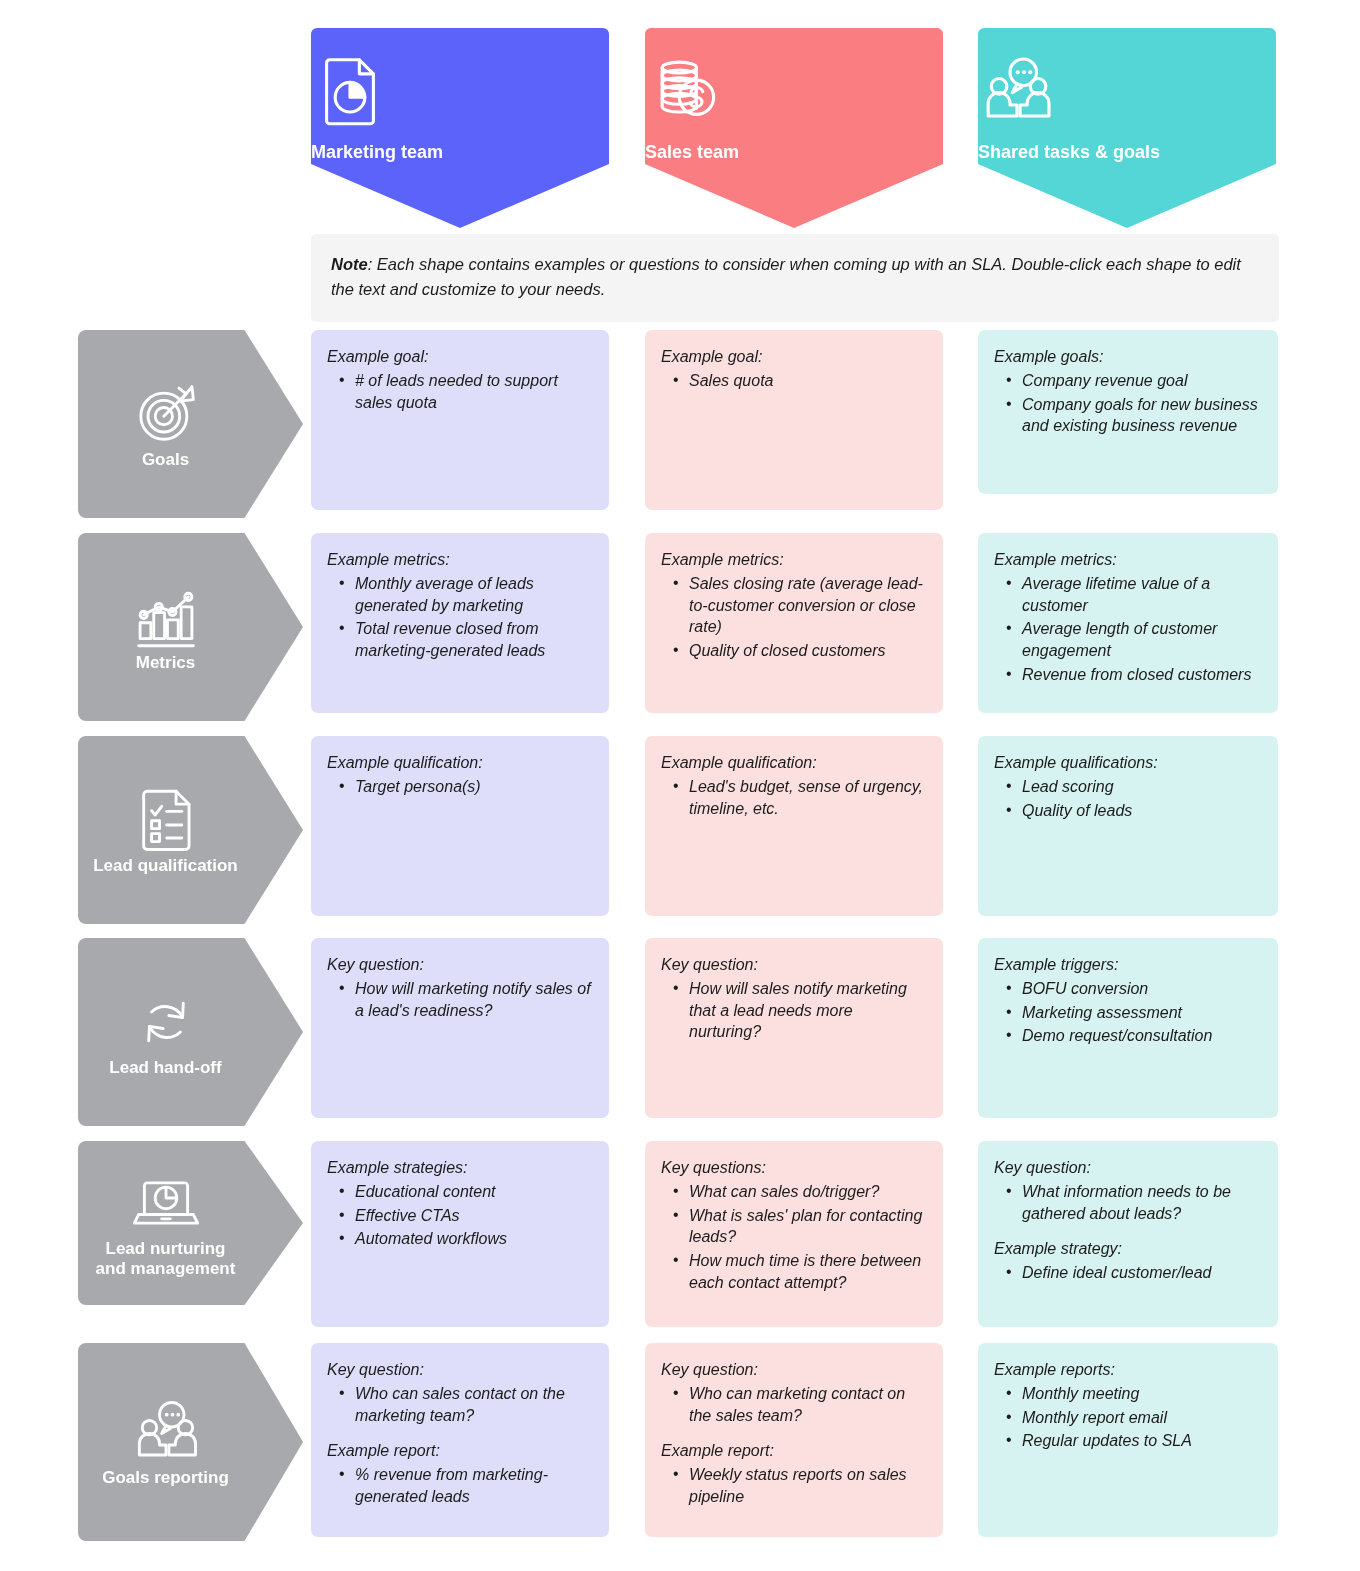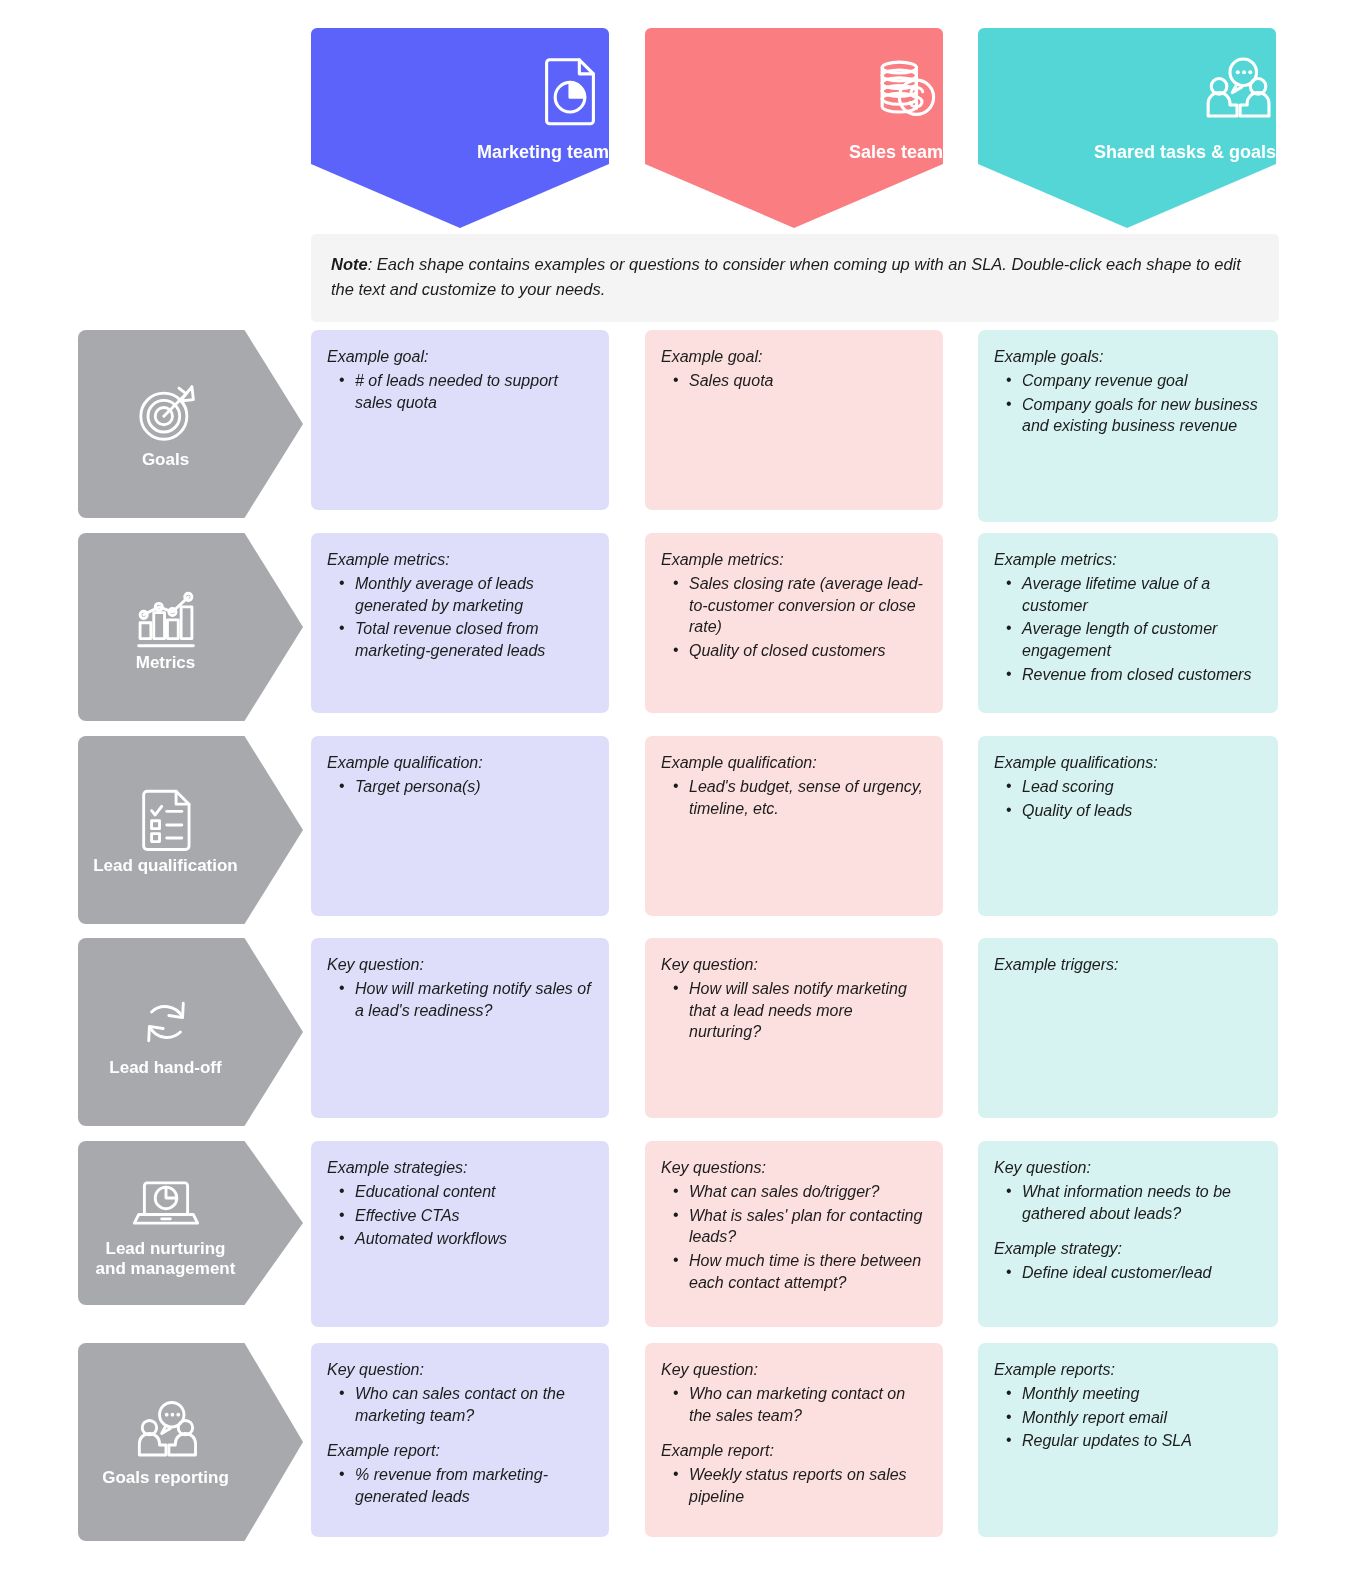--- a/index.html
+++ b/index.html
@@ -16,21 +16,21 @@
     overflow: hidden;
   }
 
   
   .header-banner {
     position: absolute;
     width: 298px;
     height: 200px;
     display: flex;
     flex-direction: column;
-    align-items: flex-end;
+    align-items: flex-start;
     clip-path: polygon(0 0, 100% 0, 100% 68%, 50% 100%, 0 68%);
     border-radius: 6px 6px 0 0;
   }
   .header-banner .hdr-icon {
     margin-top: 24px;
     width: 78px;
     height: 78px;
     display: block;
   }
   .header-banner .hdr-label {
@@ -199,21 +199,21 @@
           <ul>
             <li># of leads needed to support sales quota</li>
           </ul>
         </div>
         <div class="card col-sales" style="height: 180px;">
           <div class="sec-heading">Example goal:</div>
           <ul>
             <li>Sales quota</li>
           </ul>
         </div>
-        <div class="card col-shared" style="height: 192px;">
+        <div class="card col-shared" style="height: 164px;">
           <div class="sec-heading">Example goals:</div>
           <ul>
             <li>Company revenue goal</li>
             <li>Company goals for new business and existing business revenue</li>
           </ul>
         </div>
       </div>
       <div class="row" style="top: 533px; height: 188px;">
         <div class="row-label" style="height: 188px;">
           <span class="row-icon"><svg viewBox="0 0 100 100" width="72" height="72">
@@ -304,20 +304,25 @@
           </ul>
         </div>
         <div class="card col-sales" style="height: 180px;">
           <div class="sec-heading">Key question:</div>
           <ul>
             <li>How will sales notify marketing that a lead needs more nurturing?</li>
           </ul>
         </div>
         <div class="card col-shared" style="height: 180px;">
           <div class="sec-heading">Example triggers:</div>
+          <ul>
+            <li>BOFU conversion</li>
+            <li>Marketing assessment</li>
+            <li>Demo request/consultation</li>
+          </ul>
         </div>
       </div>
       <div class="row" style="top: 1141px; height: 190px;">
         <div class="row-label" style="height: 164px;">
           <span class="row-icon"><svg viewBox="0 0 100 100" width="72" height="72">
               <path d="M24 22 H76 a4 4 0 0 1 4 4 V66 H20 V26 a4 4 0 0 1 4 -4 Z" fill="none" stroke="#ffffff" stroke-width="4" stroke-linecap="round" stroke-linejoin="round"></path>
               <circle cx="50" cy="43" r="15" fill="none" stroke="#ffffff" stroke-width="4" stroke-linecap="round" stroke-linejoin="round"></circle>
               <path d="M50 43 V28 M50 43 H65" fill="none" stroke="#ffffff" stroke-width="4" stroke-linecap="round" stroke-linejoin="round"></path>
               <path d="M12 66 H88 l6 12 H6 Z" fill="none" stroke="#ffffff" stroke-width="4" stroke-linecap="round" stroke-linejoin="round"></path>
               <path d="M44 72 H56" fill="none" stroke="#ffffff" stroke-width="4" stroke-linecap="round" stroke-linejoin="round"></path>

